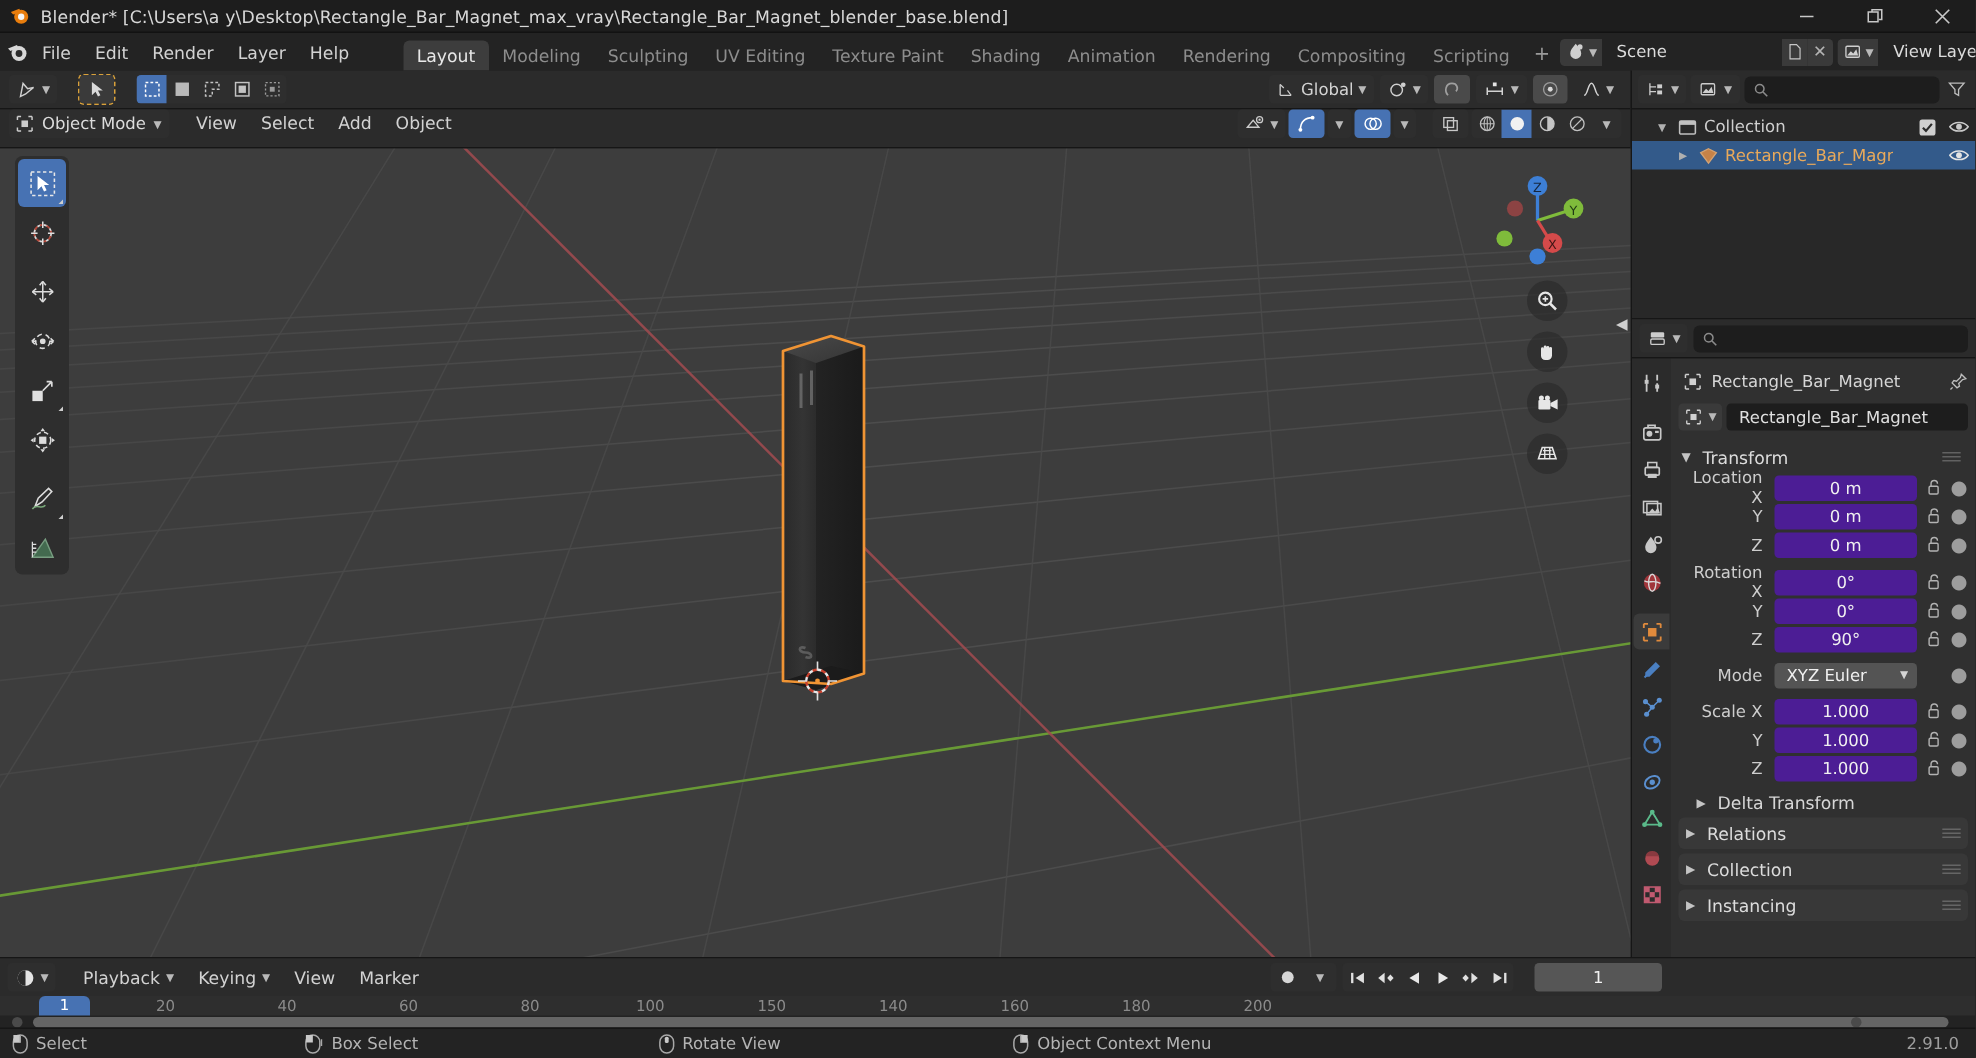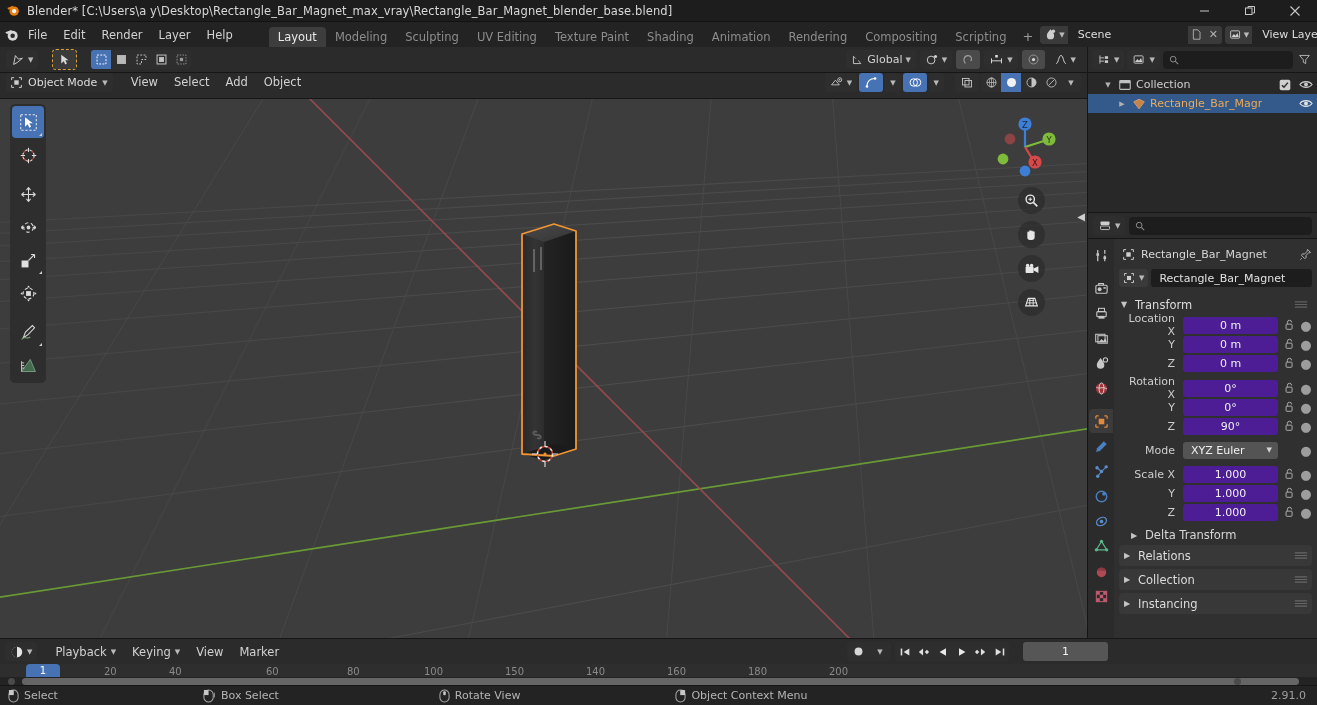--- a/index.html
+++ b/index.html
@@ -1140,21 +1140,21 @@
               </svg>
           </div>
         </div>
         <div class="frame-field">1</div>
         <div style="width:200px"></div>
       </div>
     </div>
 
     <div class="tl-scrub">
       <div class="tl-tick" style="left:104px">20</div>
-      <div class="tl-tick" style="left:169px">40</div>
+      <div class="tl-tick" style="left:185px">40</div>
       <div class="tl-tick" style="left:266px">60</div>
       <div class="tl-tick" style="left:347px">80</div>
       <div class="tl-tick" style="left:424px">100</div>
       <div class="tl-tick" style="left:505px">150</div>
       <div class="tl-tick" style="left:586px">140</div>
       <div class="tl-tick" style="left:667px">160</div>
       <div class="tl-tick" style="left:748px">180</div>
       <div class="tl-tick" style="left:829px">200</div>
       <div class="tl-playhead" style="left:26px">1</div>
       <div class="tl-hscroll">

